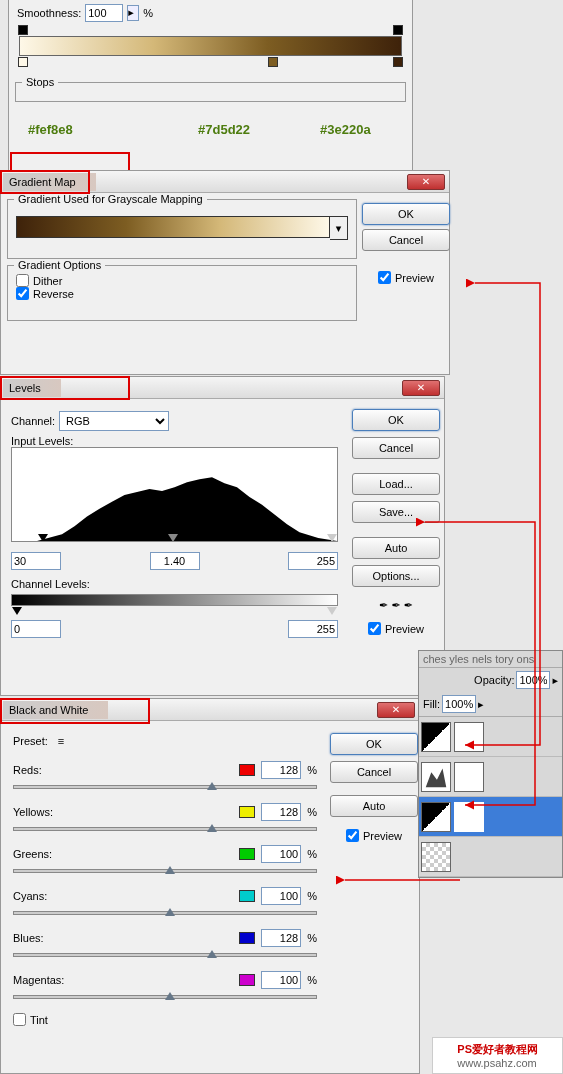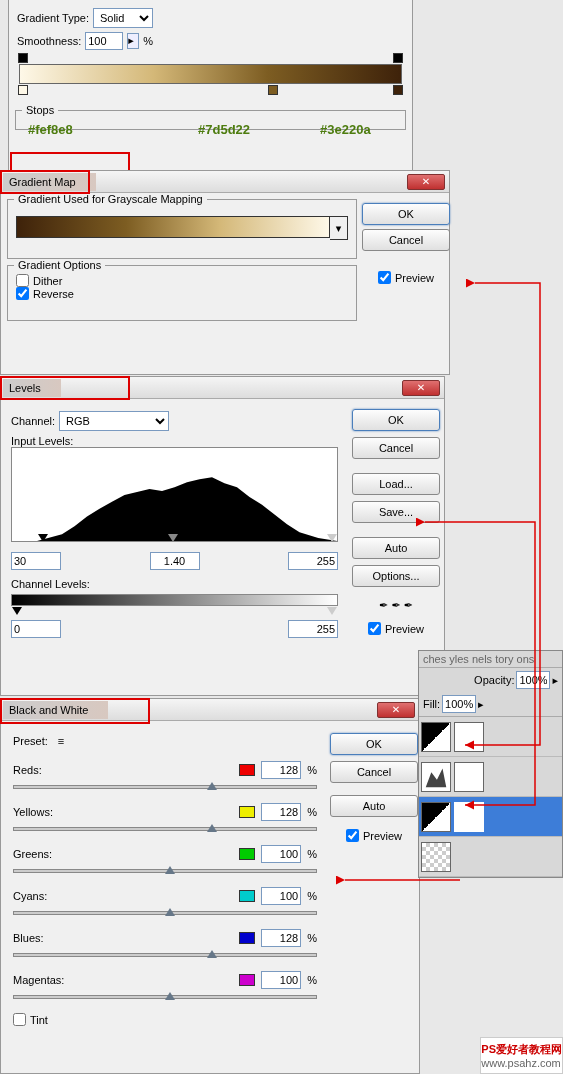--- a/index.html
+++ b/index.html
@@ -31,30 +31,26 @@
 .tri{width:0;height:0;border-left:5px solid transparent;border-right:5px solid transparent;position:absolute}
 .out-grad{height:12px;border:1px solid #888;background:linear-gradient(90deg,#000,#fff);position:relative;margin-top:4px}
 .slider-track{height:4px;background:#ccc;border:1px solid #888;position:relative;margin:6px 0 14px}
 .slider-thumb{position:absolute;top:-4px;width:0;height:0;border-left:5px solid transparent;border-right:5px solid transparent;border-bottom:8px solid #678}
 .swatch{width:16px;height:12px;border:1px solid #333;display:inline-block}
 .layers{position:absolute;right:0;top:650px;width:145px;background:#d8d8d8;border:1px solid #888;font-size:9px}
 .layer-row{display:flex;align-items:center;height:40px;border-bottom:1px solid #bbb;padding:2px;gap:3px}
 .layer-row.sel{background:#3d7dd8}
 .thumb{width:30px;height:30px;border:1px solid #666;background:#fff}
 .thumb.mask{background:#fff}
-.watermark{position:absolute;bottom:0;right:0;background:#fff;padding:4px 0;font-size:11px;color:#d00;border:1px solid #ccc}
+.watermark{position:absolute;bottom:0;right:0;background:#fff;padding:4px 24px;font-size:11px;color:#d00;border:1px solid #ccc}
 </style>
 </head>
 <body>
 
 <div class="panel" style="left:8px;top:0;width:405px;height:175px;border-top:none">
-  <div class="row" style="margin:8px 8px 4px">
-    <span class="label">Gradient Type:</span>
-    <select style="width:60px"><option>Solid</option></select>
-  </div>
   <div class="row" style="margin:4px 8px">
     <span class="label">Smoothness:</span>
     <input type="text" style="width: 38px;" value="100">
     <span style="width:12px;height:16px;border:1px solid #7a9ac0;background:#eef;display:inline-block">▸</span>
     <span>%</span>
   </div>
   <div style="margin:14px 10px 0;position:relative">
     <div class="grad-bar">
       <div class="grad-stop-top" style="left:-2px"></div>
       <div class="grad-stop-top" style="right:-2px"></div>

